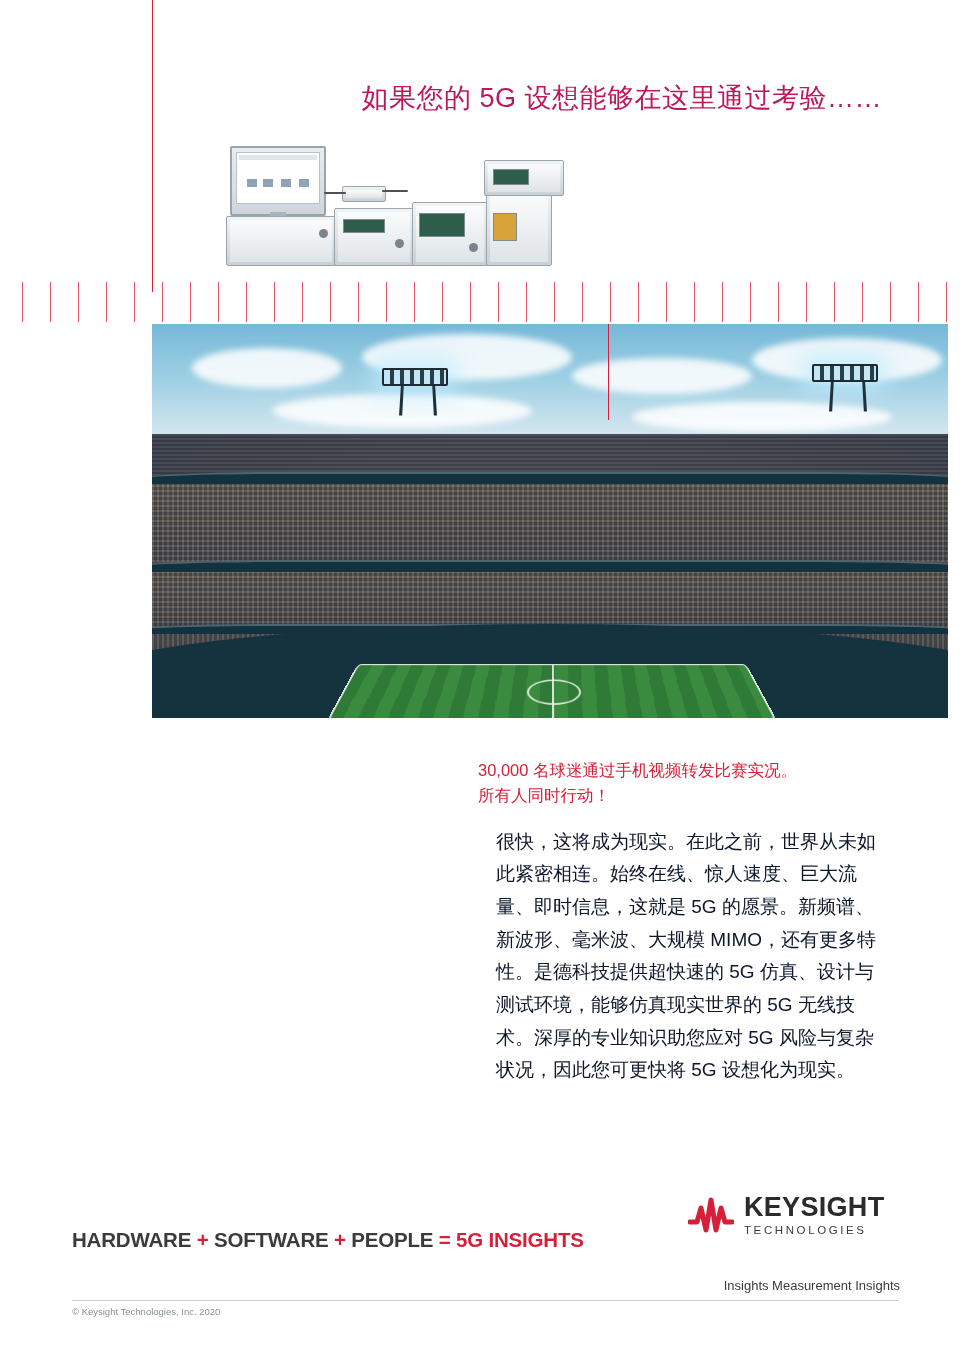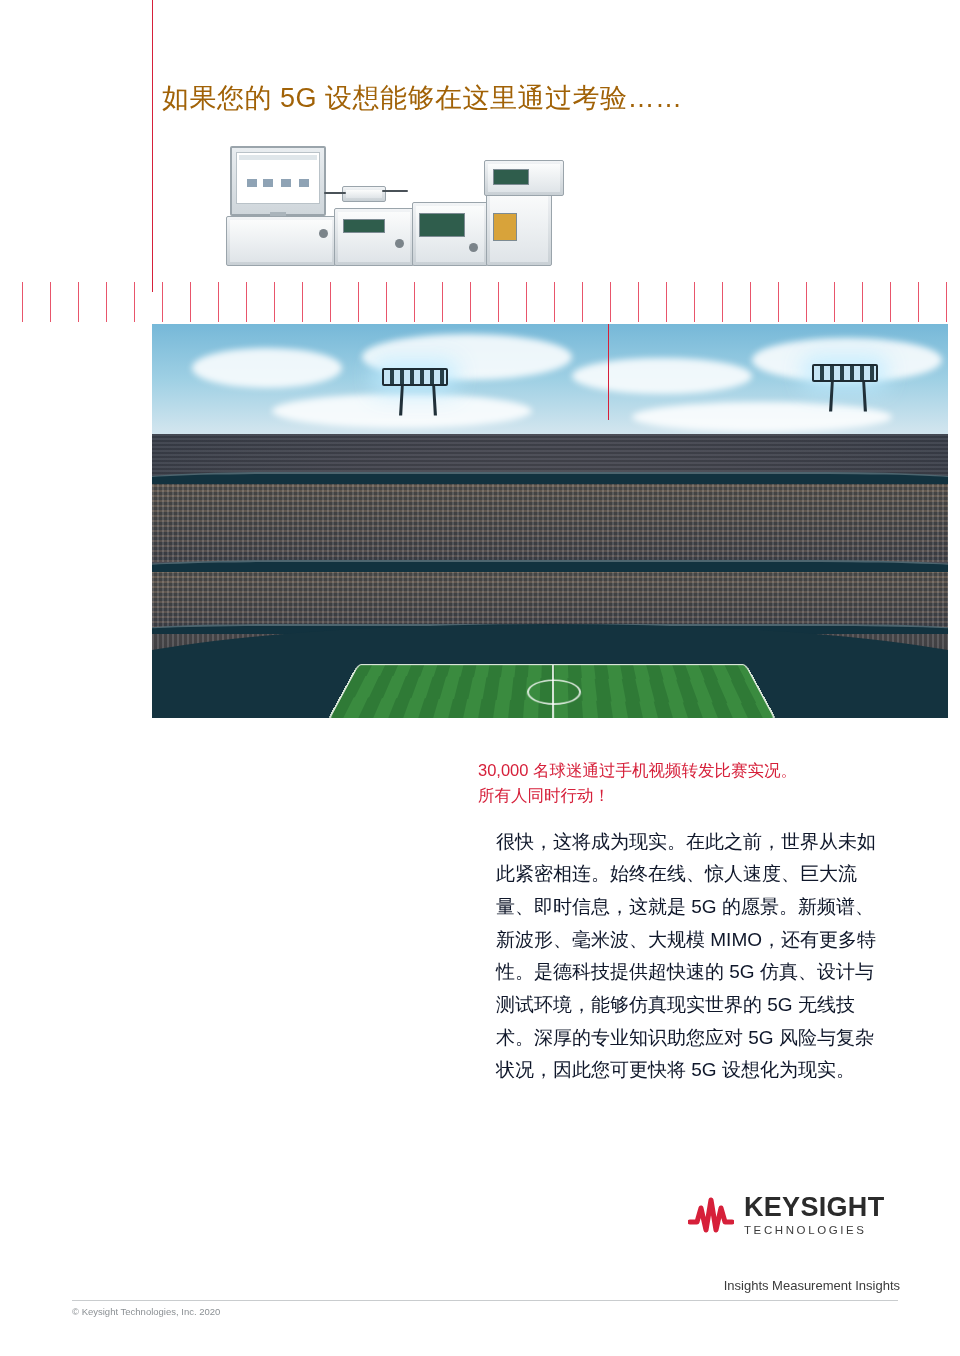--- a/index.html
+++ b/index.html
@@ -22,26 +22,27 @@
     height: 1356px;
     background: #ffffff;
   }
 
   
   .headline {
     position: absolute;
     left: 162px;
     top: 82px;
     width: 720px;
-    color: #a16207;
+    color: #be185d;
     font-size: 27px;
     font-weight: 400;
     letter-spacing: 0.5px;
     line-height: 1.25;
     white-space: nowrap;
+    text-align: right;
   }
 
   
   .head-rule {
     position: absolute;
     left: 152px;
     top: 0px;
     width: 1px;
     height: 292px;
     background: #d6203a;
@@ -479,20 +480,29 @@
   </div>
 
   <div class="copy">
     <div class="lead">
       <div>30,000 名球迷通过手机视频转发比赛实况。</div>
       <div>所有人同时行动！</div>
     </div>
     <p class="para">很快，这将成为现实。在此之前，世界从未如此紧密相连。始终在线、惊人速度、巨大流量、即时信息，这就是 5G 的愿景。新频谱、新波形、毫米波、大规模 MIMO，还有更多特性。是德科技提供超快速的 5G 仿真、设计与测试环境，能够仿真现实世界的 5G 无线技术。深厚的专业知识助您应对 5G 风险与复杂状况，因此您可更快将 5G 设想化为现实。</p>
   </div>
 
+  <div class="tagline">
+    <span>HARDWARE</span>
+    <span class="plus">+</span>
+    <span>SOFTWARE</span>
+    <span class="plus">+</span>
+    <span>PEOPLE</span>
+    <span class="plus">=</span>
+    <span class="accent">5G INSIGHTS</span>
+  </div>
 
   <div class="logo">
     <div class="logo-mark">
       <svg viewBox="0 0 46 40" width="46" height="40" aria-hidden="true">
         <path d="M2 26 L9 26 L13 12 L18 34 L23 4 L28 34 L33 12 L37 26 L44 26" fill="none" stroke="#d6203a" stroke-width="5" stroke-linecap="round" stroke-linejoin="round"></path>
       </svg>
     </div>
     <div class="logo-text">
       <div class="name">KEYSIGHT</div>
       <div class="sub">TECHNOLOGIES</div>

